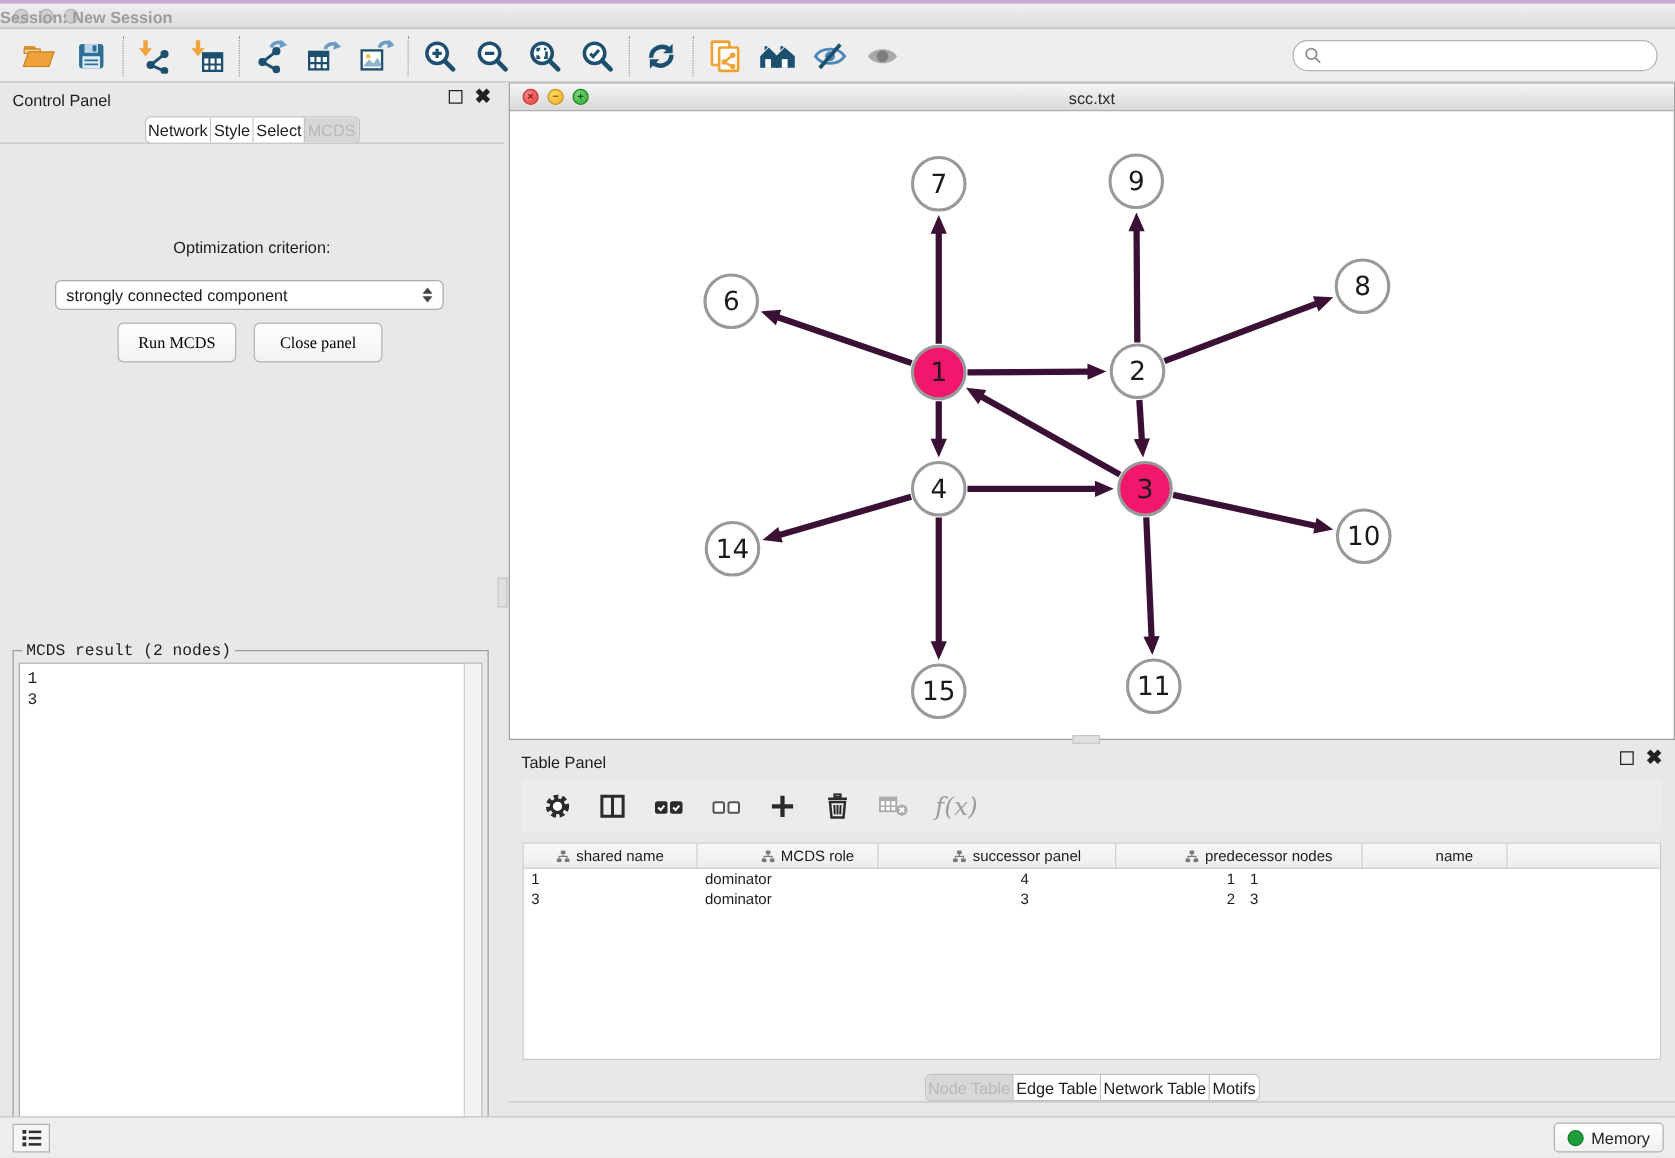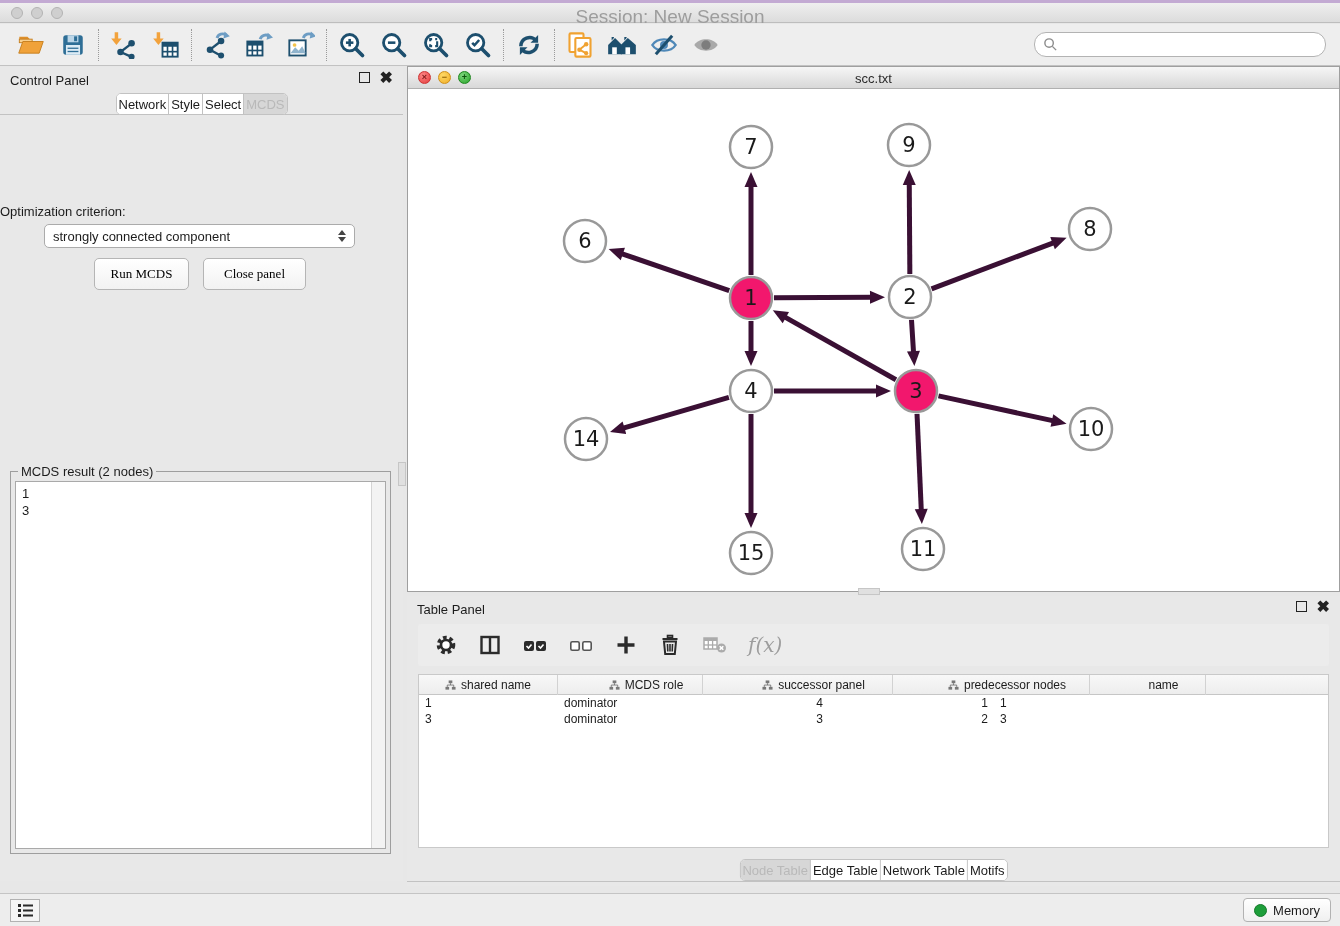--- a/index.html
+++ b/index.html
@@ -5,22 +5,22 @@
   * { margin:0; padding:0; box-sizing:border-box; }
   html,body { width:1340px; height:926px; overflow:hidden; }
   body { font-family:"Liberation Sans", sans-serif; background:#e7e7e7; position:relative; color:#1c1c1c; }
 
   
   #top-strip { position:absolute; left:0; top:0; width:1340px; height:3px; background:#c3aad3; }
   #titlebar { position:absolute; left:0; top:3px; width:1340px; height:20px;
     background:linear-gradient(#efefef,#dcdcdc); border-bottom:1px solid #bdbdbd; }
   .tl-dots { position:absolute; left:11px; top:4px; display:flex; gap:8px; }
   .tl-dot { width:12px; height:12px; border-radius:50%; background:#cfcfcf; border:1px solid #b3b3b3; }
-  #titlebar .title { position:absolute; left:0; right:0; top:3px; text-align:center;
-    font-size:19px; color:#9d9d9d; }
+  #titlebar .title { position:absolute; left:0; right:0; top:3px; text-align:left;
+    font-size:13px; color:#9d9d9d;font-weight:bold; }
 
   
   #toolbar { position:absolute; left:0; top:24px; width:1340px; height:42px; background:#eeeeee;
     border-bottom:1px solid #c2c2c2; display:flex; align-items:center; padding:0 10px; }
   .tb-ic { width:42px; height:34px; display:flex; align-items:center; justify-content:center; cursor:default; }
   .tb-sep { width:1px; height:32px; border-left:1px dotted #9a9a9a; margin:0 4px; }
   #search-box { margin-left:auto; margin-right:4px; width:292px; height:25px; border:1px solid #b3b3b3;
     border-radius:12px; background:#fff; display:flex; align-items:center; padding:0 8px; }
   #search-box input { border:none; outline:none; flex:1; font-size:13px; background:transparent;
     font-family:"Liberation Sans",sans-serif; }
@@ -35,37 +35,37 @@
 
   .tabbar { position:relative; height:22px; }
   .tabbar::before { content:''; position:absolute; left:0; right:0; bottom:0; border-bottom:1px solid #c2c2c2; }
   .tabrow { position:absolute; left:50%; transform:translateX(-50%); top:0; display:flex;
     border:1px solid #c2c2c2; border-radius:5px; overflow:hidden; background:#fff; height:22px; }
   .tab { padding:3px 2px; font-size:13px; background:#fff; border-right:1px solid #c2c2c2;
     white-space:nowrap; cursor:default; }
   .tab:last-child { border-right:none;text-align:center; }
   .tab.selected { background:#d7d7d7; color:#b9b9b9; }
 
-  #opt-label { position:absolute; left:0; width:100%; top:137px; font-size:13px; }
+  #opt-label { position:absolute; left:0; width:100%; top:123px; text-align:center; font-size:13px; }
   #opt-select { position:absolute; left:44px; top:157px; width:311px; height:24px; background:#fff;
     border:1px solid #ababab; border-radius:5px; font-size:13px; display:flex; align-items:center;
     padding:0 8px; }
   #opt-select .stepper { margin-left:auto; display:flex; flex-direction:column; gap:2px; }
   .tri-up { width:0; height:0; border-left:4px solid transparent; border-right:4px solid transparent;
     border-bottom:5px solid #444; }
   .tri-dn { width:0; height:0; border-left:4px solid transparent; border-right:4px solid transparent;
     border-top:5px solid #444; }
   .cp-btn { position:absolute; top:191px; height:32px; background:linear-gradient(#ffffff,#f2f2f2);
     border:1px solid #b5b5b5; border-radius:5px; font-size:13px; font-family:Liberation Serif, serif;
     text-align:center; cursor:default; }
   #run-btn { left:94px; width:95px; }
   #closep-btn { left:203px; width:103px; }
 
-  #result-group { position:absolute; left:10px; top:404px; width:381px; height:383px;
-    border:1px solid #9e9e9e; }
+  #result-group { position:absolute; left:10px; top:453px; width:381px; height:383px;
+    border:1px solid #9e9e9e;font-family:Liberation Mono, monospace; }
   #result-legend { position:absolute; left:7px; top:-8px; background:#e8e8e8; padding:0 3px;
     font-size:13px; }
   #result-area { position:absolute; left:4px; top:9px; right:4px; bottom:4px; background:#fff;
     border:1px solid #a9a9a9; font-size:13px; line-height:17px; padding:3px 6px; }
   #result-scroll { position:absolute; right:0; top:0; bottom:0; width:14px; background:#f3f3f3;
     border-left:1px solid #d4d4d4; }
 
   
   .vsplit-handle { position:absolute; left:398px; top:462px; width:8px; height:24px; background:#e0e0e0;
     border:1px solid #c6c6c6; }

